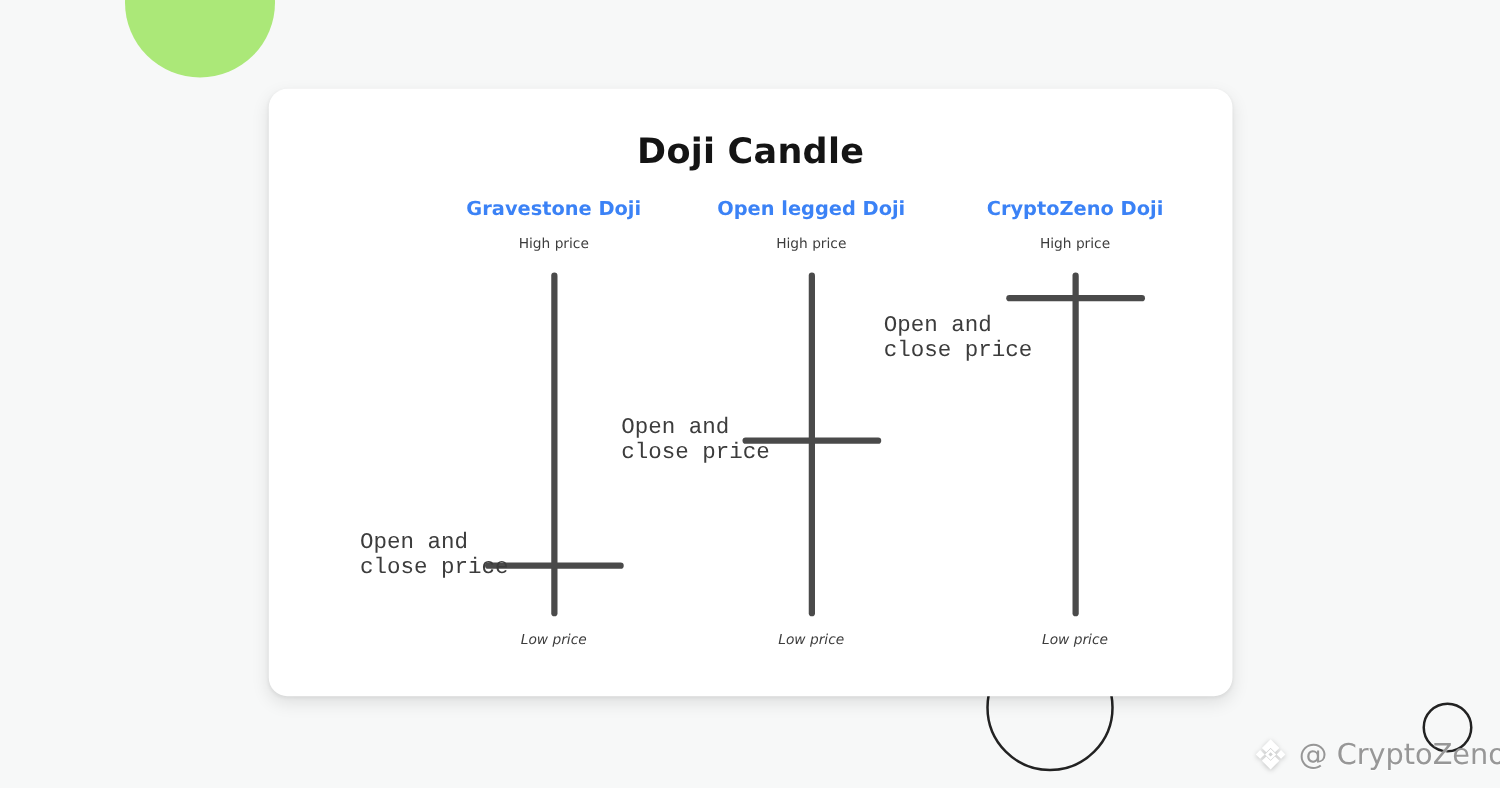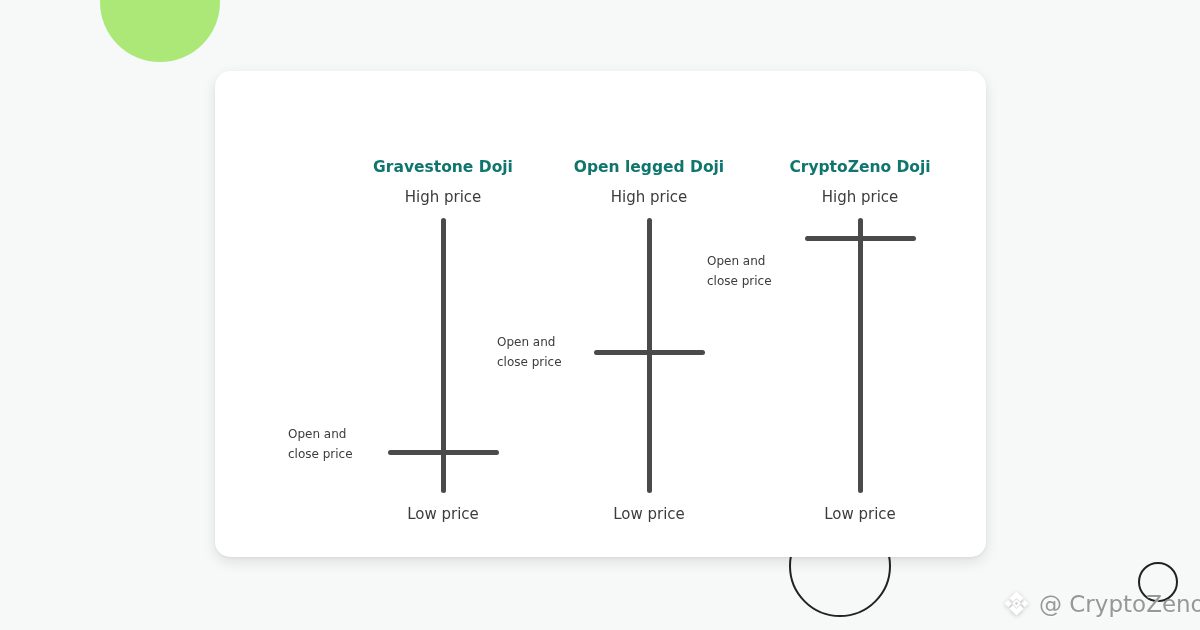--- a/index.html
+++ b/index.html
@@ -44,48 +44,48 @@
   }
 
   
   .g { --cx: 228px; }
   .l { --cx: 434px; }
   .d { --cx: 645px; }
 
   .col-header {
     position: absolute; left: var(--cx); top: 87px;
     transform: translateX(-50%);
-    font-size: 15.5px; font-weight: 700; color: #0f766e;
+    font-size: 15.5px; font-weight: 700; color: #3b82f6;
     white-space: nowrap;
   }
   .price-label {
     position: absolute; left: var(--cx);
     transform: translateX(-50%);
-    font-size: 15px; color: #3c3c3c; white-space: nowrap;
+    font-size: 11px; color: #3c3c3c; white-space: nowrap;
   }
   .price-label.high { top: 117px; }
-  .price-label.low  { top: 434px; }
+  .price-label.low  { top: 434px; font-style: italic; }
 
   .candle-wick {
     position: absolute; left: calc(var(--cx) - 2.5px); top: 147px;
     width: 5px; height: 275px; border-radius: 3px;
     background: #4a4a4a;
   }
   .candle-cross {
     position: absolute; left: calc(var(--cx) - 55.5px);
     width: 111px; height: 5px; border-radius: 3px;
     background: #4a4a4a;
   }
   .candle-cross.near-low  { top: 379px; }
   .candle-cross.middle    { top: 279px; }
   .candle-cross.near-high { top: 165px; }
 
   .oc-label {
-    position: absolute; font-size: 12px; color: #3c3c3c;
-    line-height: 20px; white-space: nowrap;
+    position: absolute; font-size: 18px; color: #3c3c3c;
+    line-height: 20px; white-space: nowrap; font-family: Liberation Mono, monospace;
   }
   .oc-label.g { left: 73px;  top: 353px; }
   .oc-label.l { left: 282px; top: 261px; }
   .oc-label.d { left: 492px; top: 180px; }
 
   
   .watermark {
     position: absolute; left: 1001px; top: 588px; z-index: 3;
     display: flex; align-items: center; gap: 7px;
   }
@@ -98,20 +98,21 @@
 </head>
 <body>
 
 <div class="stage">
 
   <div class="green-circle"></div>
   <div class="big-outline-circle"></div>
   <div class="small-outline-circle"></div>
 
   <div class="card">
+    <div class="card-title">Doji Candle</div>
 
     <div class="col-header g">Gravestone Doji</div>
     <div class="price-label high g">High price</div>
     <div class="candle-wick g"></div>
     <div class="candle-cross near-low g"></div>
     <div class="oc-label g">
       <div>Open and</div>
       <div>close price</div>
     </div>
     <div class="price-label low g">Low price</div>

